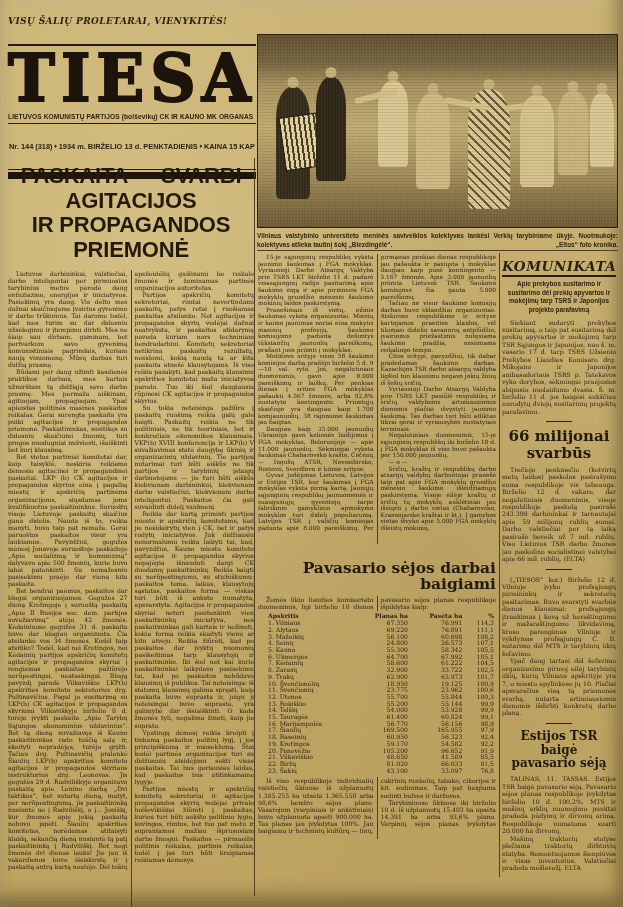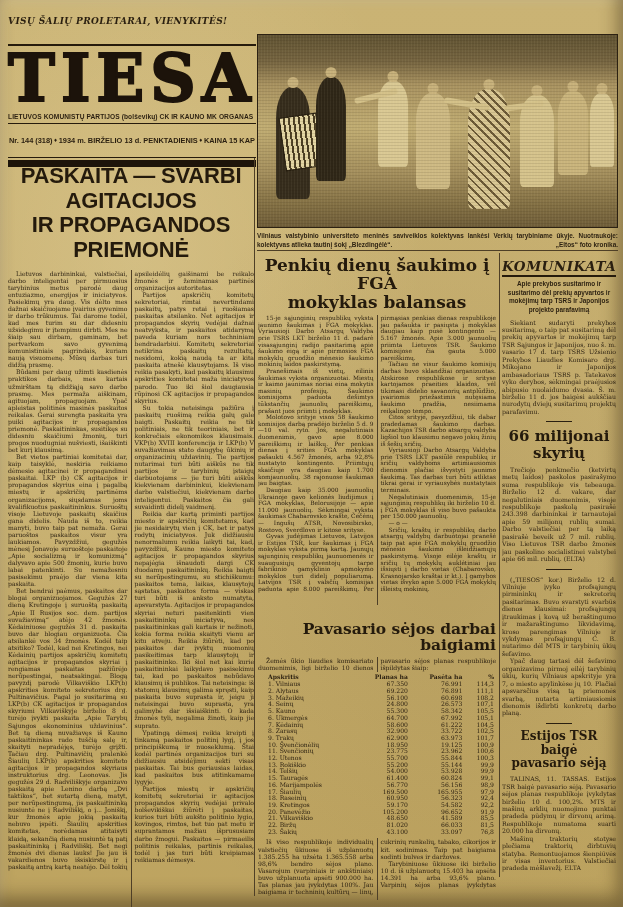--- a/index.html
+++ b/index.html
@@ -15,21 +15,21 @@
   
   .masthead{position:absolute;left:8px;top:16px;width:248px;}
   .slogan{font-weight:bold;font-style:italic;font-size:9px;letter-spacing:.4px;
     border-bottom:2px solid #261b0c;padding-bottom:18px;white-space:nowrap;}
   .nameplate{font-weight:bold;font-size:63px;line-height:.98;letter-spacing:6px;
     text-align:center;color:#1c130a;-webkit-text-stroke:2px #1c130a;margin-top:2px;
     transform:scaleY(1.04);}
   .subhead{font-family:"Liberation Sans",sans-serif;font-weight:bold;font-size:6.6px;
     letter-spacing:.1px;white-space:nowrap;margin-top:3px;}
   .issueline{margin-top:3px;border-top:1.2px solid #261b0c;border-bottom:1.2px solid #261b0c;
-    padding:12px 1px;font-family:"Liberation Sans",sans-serif;font-weight:bold;font-size:7.4px;
+    padding:18px 1px;font-family:"Liberation Sans",sans-serif;font-weight:bold;font-size:7.4px;
     display:flex;justify-content:space-between;align-items:center;white-space:nowrap;}
   .dia{font-size:6px;}
   .blackbar{height:7px;background:#1d140a;margin-top:2px;}
   
   .photowrap{position:absolute;left:257px;top:34px;width:361px;}
   .photo{position:relative;height:192px;border:1px solid #2c2112;overflow:hidden;
     background:linear-gradient(180deg,#5f5232 0%,#756440 14%,#a89260 26%,#c0ac72 48%,#a38e5c 72%,#837044 88%,#6e5c38 100%);}
   .photo::after{content:"";position:absolute;inset:0;
     background:repeating-linear-gradient(0deg,rgba(35,25,10,.10) 0 1px,transparent 1px 3px),
                repeating-linear-gradient(90deg,rgba(255,240,200,.05) 0 1px,transparent 1px 3px);}
@@ -148,24 +148,20 @@
         <p class="para">Bet bendrai paėmus, paskaitos dar blogai organizuojamos. Gegužės 27 dieną Kretingoje į suruoštą paskaitą „Apie II Rusijos soc. dem. partijos suvažiavimą“ atėjo 42 žmonės. Kėdainiuose gegužės 31 d. paskaita buvo dar blogiau organizuota. Čia atsilankė vos 34 žmonės. Kodėl taip atsitiko? Todėl, kad nei Kretingos, nei Kėdainių partijos apskričių komitetų agitacijos ir propagandos skyriai į rengiamas paskaitas pažiūrėjo nerūpestingai, neatsakingai. Blogą pavyzdį parodė Vilkaviškio LKP(b) apskrities komiteto sekretorius drg. Pultinavičius. Pagal jo susitarimą su LKP(b) CK agitacijos ir propagandos skyriumi Vilkaviškyje birželio 8 d. turėjo įvykti paskaita „Apie Tarybų Sąjungos ekonominius uždavinius“. Bet tą dieną nuvažiavęs iš Kauno paskaitininkas rado tuščią salę ir, skaityti nepradėjęs, turėjo grįžti. Tačiau drg. Pultinavičių pralenkė Šiaulių LKP(b) apskrities komiteto agitacijos ir propagandos skyriaus instruktorius drg. Leonovas. Jis gegužės 29 d. Radviliškyje organizavo paskaitą apie Lenino darbą „Dvi taktikos“, bet sutartą dieną, matyt, per nerūpestingumą, jis paskaitininką nusiuntė ne į Radviliškį, o į... Joniškį, kur žmonės apie jokią paskaitą nebuvo įspėti. Šiaulių apskrities komitetas, norėdamas atitaisyti klaidą, sekančią dieną nusiuntė tą patį paskaitininką į Radviliškį. Bet negi žmonės dvi dienas lauks! Jie jau iš vakardienos buvo išsiskirstę ir į paskaitą antrą kartą neatėjo. Dėl tokių apsileidėlių gaišinami be reikalo žmonės ir žeminamas partinės organizacijos autoritetas.</p>
         <p class="para">Partijos apskričių komitetų sekretoriai, rimtai nevertindami paskaitų, patys retai į ruošiamas paskaitas atsilanko. Net agitacijos ir propagandos skyrių vedėjai dažnai neatvyksta, ir paskaitos atidarymą paveda kuriam nors techniniam bendradarbiui. Komitetų sekretoriai netikrina paskaitų rezultatų, nesidomi, kokią naudą ta ar kita paskaita atnešė klausytojams. Iš viso reikia pasakyti, kad paskaitų klausimu apskrities komitetai maža iniciatyvos parodo. Tuo iki šiol daugiausia rūpinosi CK agitacijos ir propagandos skyrius.</p>
         <p class="para">Su tokia neteisinga pažiūra į paskaitų ruošimą reikia galų gale baigti. Paskaitų reikia ne tik politiniais, ne tik teoriniais, bet ir konkrečiais ekonomikos klausimais. VKP(b) XVIII konferencija ir LKP(b) V suvažiavimas stato daugybę ūkinių ir organizacinių uždavinių. Tie partijos nutarimai turi būti aiškūs ne tik partijos ir tarybinių įstaigų darbuotojams — jie turi būti aiškūs kiekvienam darbininkui, kiekvienam darbo valstiečiui, kiekvienam darbo inteligentui. Paskaitos čia gali suvaidinti didelį vaidmenį.</p>
         <p class="para">Reikia dar kartą priminti partijos miesto ir apskričių komitetams, kad jie nesidairytų vien į CK, bet ir patys rodytų iniciatyvos. Juk didžiausiu nenormalumu reikia laikyti tai, kad, pavyzdžiui, Kauno miesto komiteto agitacijos ir propagandos skyrius nepajėgia išnaudoti dargi CK duodamų paskaitininkų. Reikia baigti su nerūpestingumu, su stichiškumu: paskaitos tema, laikas, klausytojų sąstatas, paskaitos forma — viskas turi būti iš anksto numatyta, apsvarstyta. Agitacijos ir propagandos skyriai neturi pasitenkinti vien paskaitininkų iniciatyva, nes paskaitininkas gali kartais ir nežinoti, kokia forma reikia skaityti vienu ar kitu atveju. Reikia žiūrėti, kad po paskaitos dar įvyktų nuomonių pasikeitimas tarp klausytojų ir paskaitininko. Iki šiol net kai kurie paskaitininkai laikydavo pasisekimu tai, kad po paskaitos nebūdavo klausimų iš publikos. Tai neteisinga: iš statomų klausimų galima spręsti, kaip paskaita buvo suprasta ir, jeigu ji neteisingai buvo suprasta, yra galimybė dar išsiaiškinti. O kada žmonės tyli, negalima žinoti, kaip jie suprato.</p>
         <p class="para">Ypatingą dėmesį reikia kreipti į tinkamą paskaitos politinį lygį, į jos principiškumą ir nuoseklumą. Štai kodėl partinės organizacijos turi su didžiausiu atsidėjimu sekti visas paskaitas. Tai bus geriausias laidas, kad paskaitos bus atitinkamame lygyje.</p>
         <p class="para">Partijos miestų ir apskričių komitetų sekretoriai ir agitacijos propagandos skyrių vedėjai privalo bolševikiškai žiūrėti į paskaitas, kurios turi būti aukšto politinio lygio, kovingos, rimtos, bet tuo pat metu ir suprantamos mažiau išprususiam darbo žmogui. Paskaitos — pirmaeilis politinis reikalas, partinis reikalas, todėl į jas turi būti kreipiamas reikiamas dėmesys.</p>
       </div>
   </div>
 
   <div class="mid">
-    <h2>
-      <span>Penkių dienų šaukimo į FGA</span><br>
-      <span>mokyklas balansas</span>
-    </h2>
     <div class="cols fgacols">
         <p class="para">15-je sąjunginių respublikų vyksta jaunimo šaukimas į FGA mokyklas. Vyriausioji Darbo Atsargų Valdyba prie TSRS LKT birželio 11 d. padarė visasąjunginį radijo pasitarimą apie šaukimo eigą ir apie pirmosios FGA mokyklų gruodžio mėnesio šaukimo mokinių laidos paskirstymą.</p>
         <p class="para">Pranešimais iš vietų, eilinis šaukimas vyksta organizuotai. Miestų ir kaimo jaunimas noriai eina mokytis masinių profesijų. Šaukimo komisijoms paduota dešimtys tūkstančių jaunuolių pareiškimų, prašant juos priimti į mokyklas.</p>
         <p class="para">Molotovo srityje visos 58 šaukimo komisijos darbą pradėjo birželio 5 d. 9—10 val. ryto. Jos, negalutiniais duomenimis, gavo apie 8.000 pareiškimų ir laiškų. Per penkias dienas į srities FGA mokyklas pašaukti 4.567 žmonės, arba 92,8% nustatyto kontingento. Priimtųjų skaičiuje yra daugiau kaip 1.700 komjaunuolių. 38 rajonuose šaukimas jau baigtas.</p>
         <p class="para">Daugiau kaip 35.000 jaunuolių Ukrainoje gavo kelionės liudijimus į FGA mokyklas, Belorusijoje — apie 11.000 jaunuolių. Sėkmingai vyksta šaukimas Chabarovsko krašte, Čečėnų — Ingušų ATSR, Novosibirsko, Rostovo, Sverdlovo ir kitose srityse.</p>
         <p class="para">Gyvas judėjimas Lietuvos, Latvijos ir Estijos TSR, kur šaukimas į FGA mokyklas vyksta pirmą kartą. Jaunųjų sąjunginių respublikų jaunuomenės ir suaugusiųjų gyventojų tarpe fabrikinio gamyklinio apmokymo mokyklos turi didelį populiarumą. Latvijos TSR į valsčių komisijas paduota apie 8.000 pareiškimų. Per pirmąsias penkias dienas respublikoje jau pašaukta ir pasiųsta į mokyklas daugiau kaip pusė kontingento — 5.167 žmonės. Apie 3.000 jaunuolių priimta Lietuvos TSR. Šaukimo komisijose čia gauta 5.000 pareiškimų.</p>
         <p class="para">Tačiau ne visur šaukimo komisijų darbas buvo sklandžiai organizuotas. Atskirose respublikose ir srityse kartojamos praeities klaidos, vėl tikimasi didelio savanorių antplūdžio, įvairiomis priežastimis nutęsiama šaukimo pradžia, nesiimama reikalingo tempo.</p>
         <p class="para">Čitos srityje, pavyzdžiui, tik dabar pradedamas šaukimo darbas. Kazachijos TSR darbo atsargų valdyba ligšiol tuo klausimu negavo jokių žinių iš šešių sričių.</p>
         <p class="para">Vyriausioji Darbo Atsargų Valdyba prie TSRS LKT pasiūlė respublikų ir sričių valdyboms artimiausiomis dienomis plačiai išvystyti jaunimo šaukimą. Tas darbas turi būti atliktas tikrai gerai ir vyriausybės nustatytais terminais.</p>
         <p class="para">Negalutiniais duomenimis, 15-je sąjunginių respublikų iki birželio 10 d. į FGA mokyklas iš viso buvo pašaukta per 150.000 jaunuolių.</p>
@@ -338,21 +334,21 @@
       <span>KOMUNIKATAS</span>
     </div>
     <div class="komsub">Apie prekybos susitarimo ir susitarimo dėl prekių apyvartos ir mokėjimų tarp TSRS ir Japonijos projekto parafavimą</div>
     <div class="rbody">
         <p class="para">Siekiant sudaryti prekybos susitarimą, o taip pat susitarimą dėl prekių apyvartos ir mokėjimų tarp TSR Sąjungos ir Japonijos, nuo š. m. vasario 17 d. tarp TSRS Užsienio Prekybos Liaudies Komisaro drg. Mikojano ir Japonijos ambasadoriaus TSRS p. Tatekavos vyko derybos, sėkmingai praėjusios abipusio nuolaidumo dvasia. Š. m. birželio 11 d. jos baigėsi aukščiau nurodytų dviejų susitarimų projektų parafavimu.</p>
       </div>
     <div class="sep"></div>
 
     <div class="rtitle-serif">
       <span>66 milijonai</span><br>
-      <span>skyrių</span>
+      <span>svarbūs</span>
     </div>
     <div class="rbody">
         <p class="para">Trečiojo penkmečio (ketvirtų metų laidos) paskolos pasirašymo suma respublikoje vis tebeauga. Birželio 12 d. vakare, dar negalutiniais duomenimis, visoje respublikoje paskolą pasirašė 243.398 darbininkai ir tarnautojai apie 59 milijonų rublių sumai. Darbo valstiečiai per tą laiką pasirašė beveik už 7 mil. rublių. Viso Lietuvos TSR darbo žmonės jau paskolino socialistinei valstybei apie 66 mil. rublių. (ELTA)</p>
       </div>
     <div class="sep"></div>
 
     <div class="rbody">
         <p class="para">(„TIESOS“ kor.) Birželio 12 d. Vilniuje įvyko profsąjungų pirmininkų ir sekretorių pasitarimas. Buvo svarstyti svarbūs dienos klausimai: profsąjungų įtraukimas į kovą už beraštingumo ir mažaraštingumo likvidavimą, kroso parengimas Vilniuje ir vykdymas profsąjungų C. B. nutarimo dėl MTS ir tarybinių ūkių šefavimo.</p>
         <p class="para">Ypač daug tartasi dėl šefavimo organizavimo pirmoj eilėj tarybinių ūkių, kurių Vilniaus apskrityje yra 7, o miesto apylinkėse jų 10. Plačiai apsvarsčius visą tą priemonės svarbą, nutarta artimiausiomis dienomis išdirbti konkretų darbo planą.</p>
       </div>

